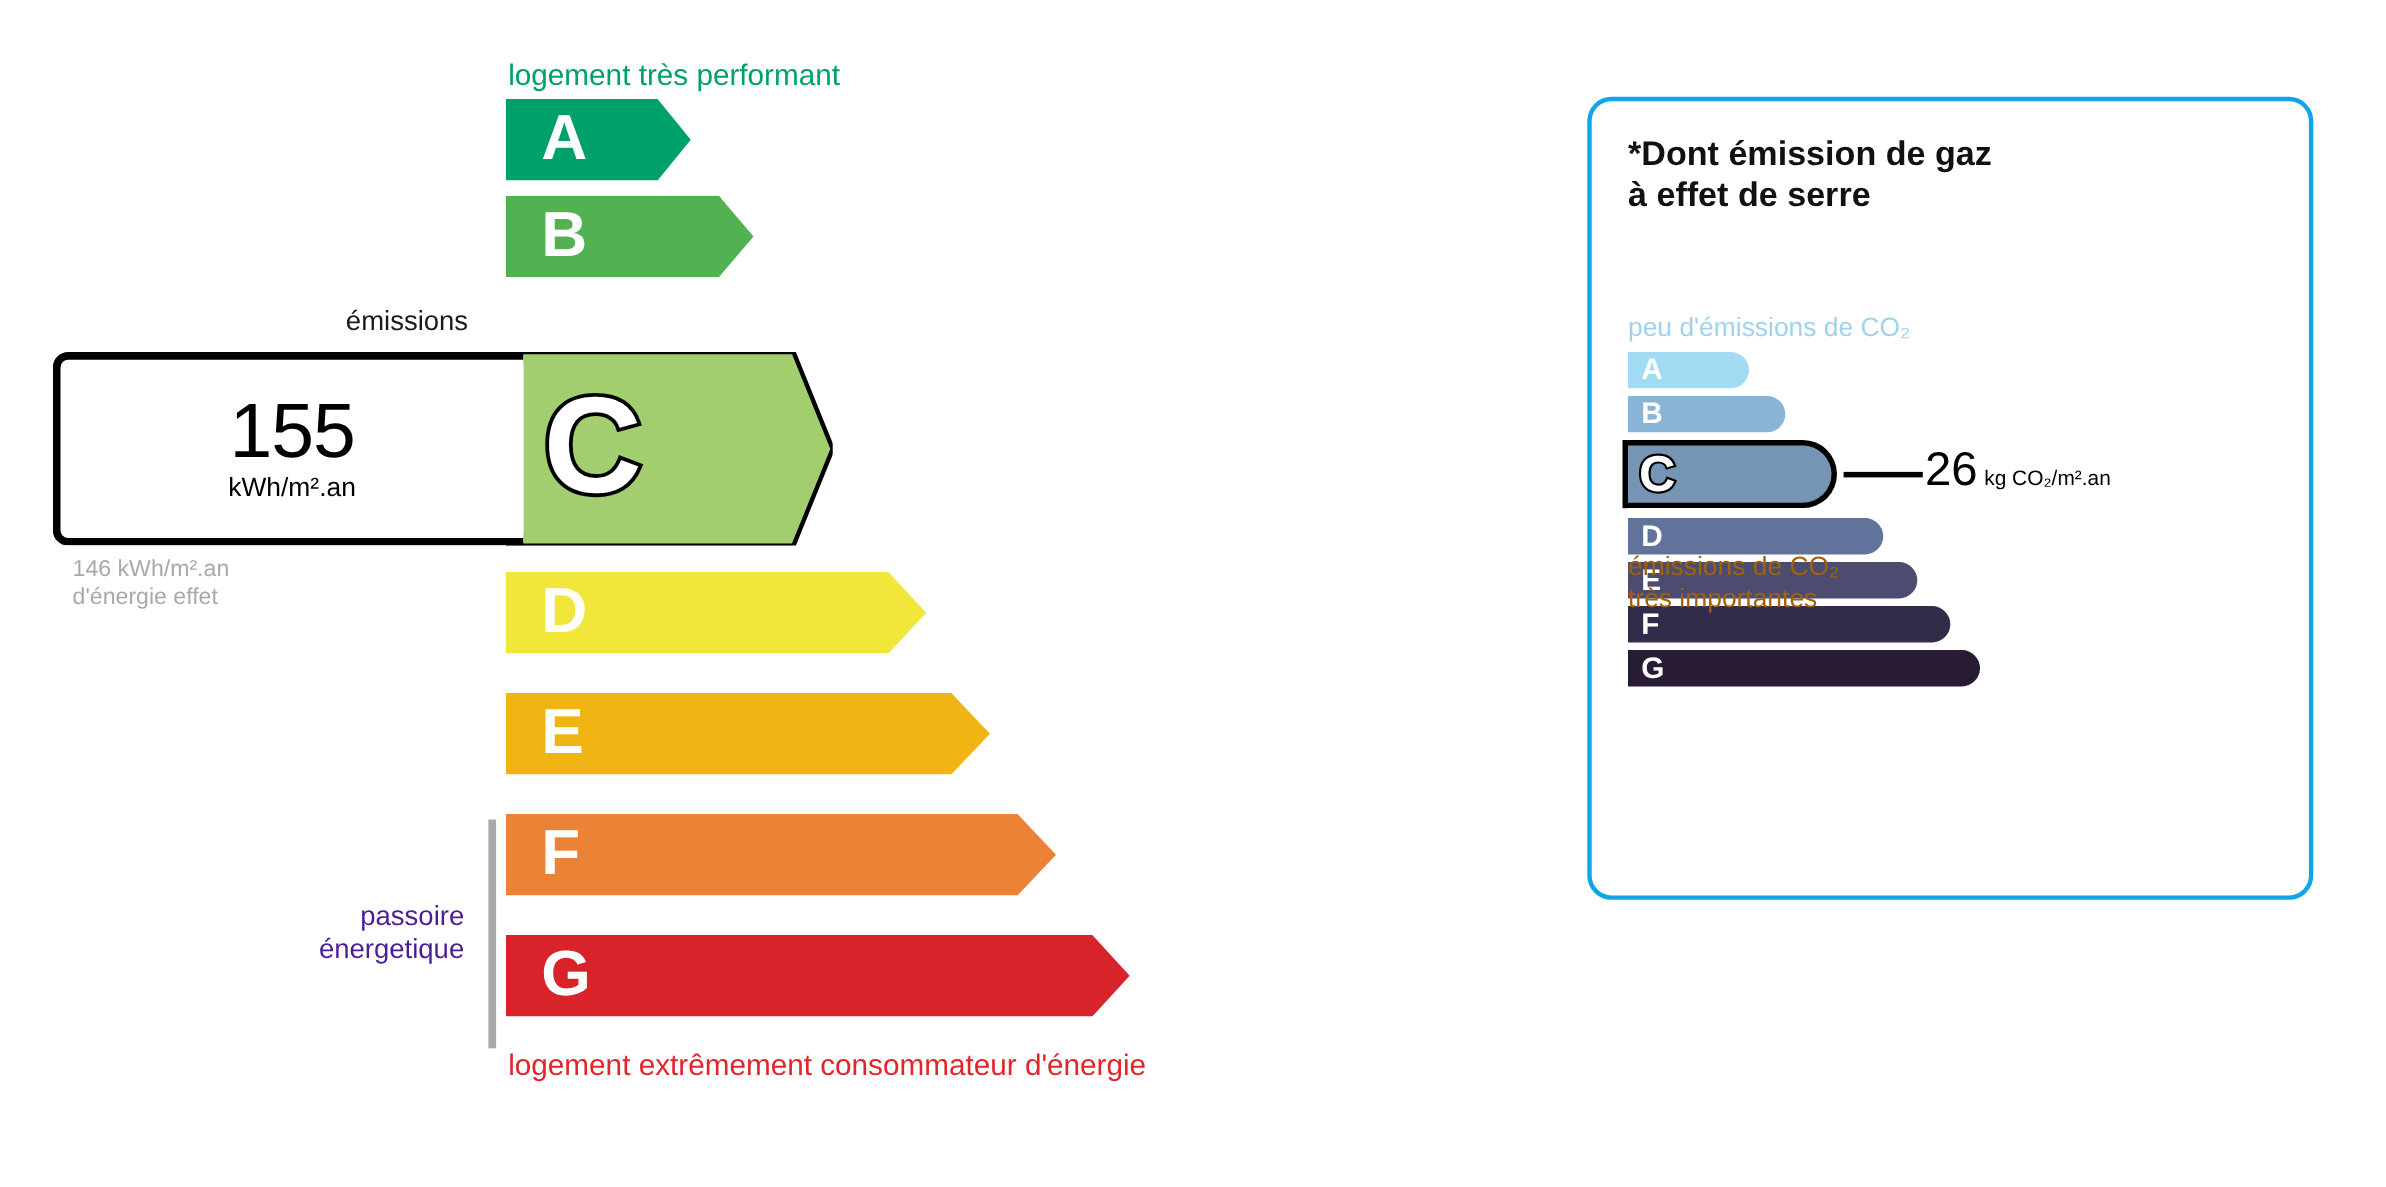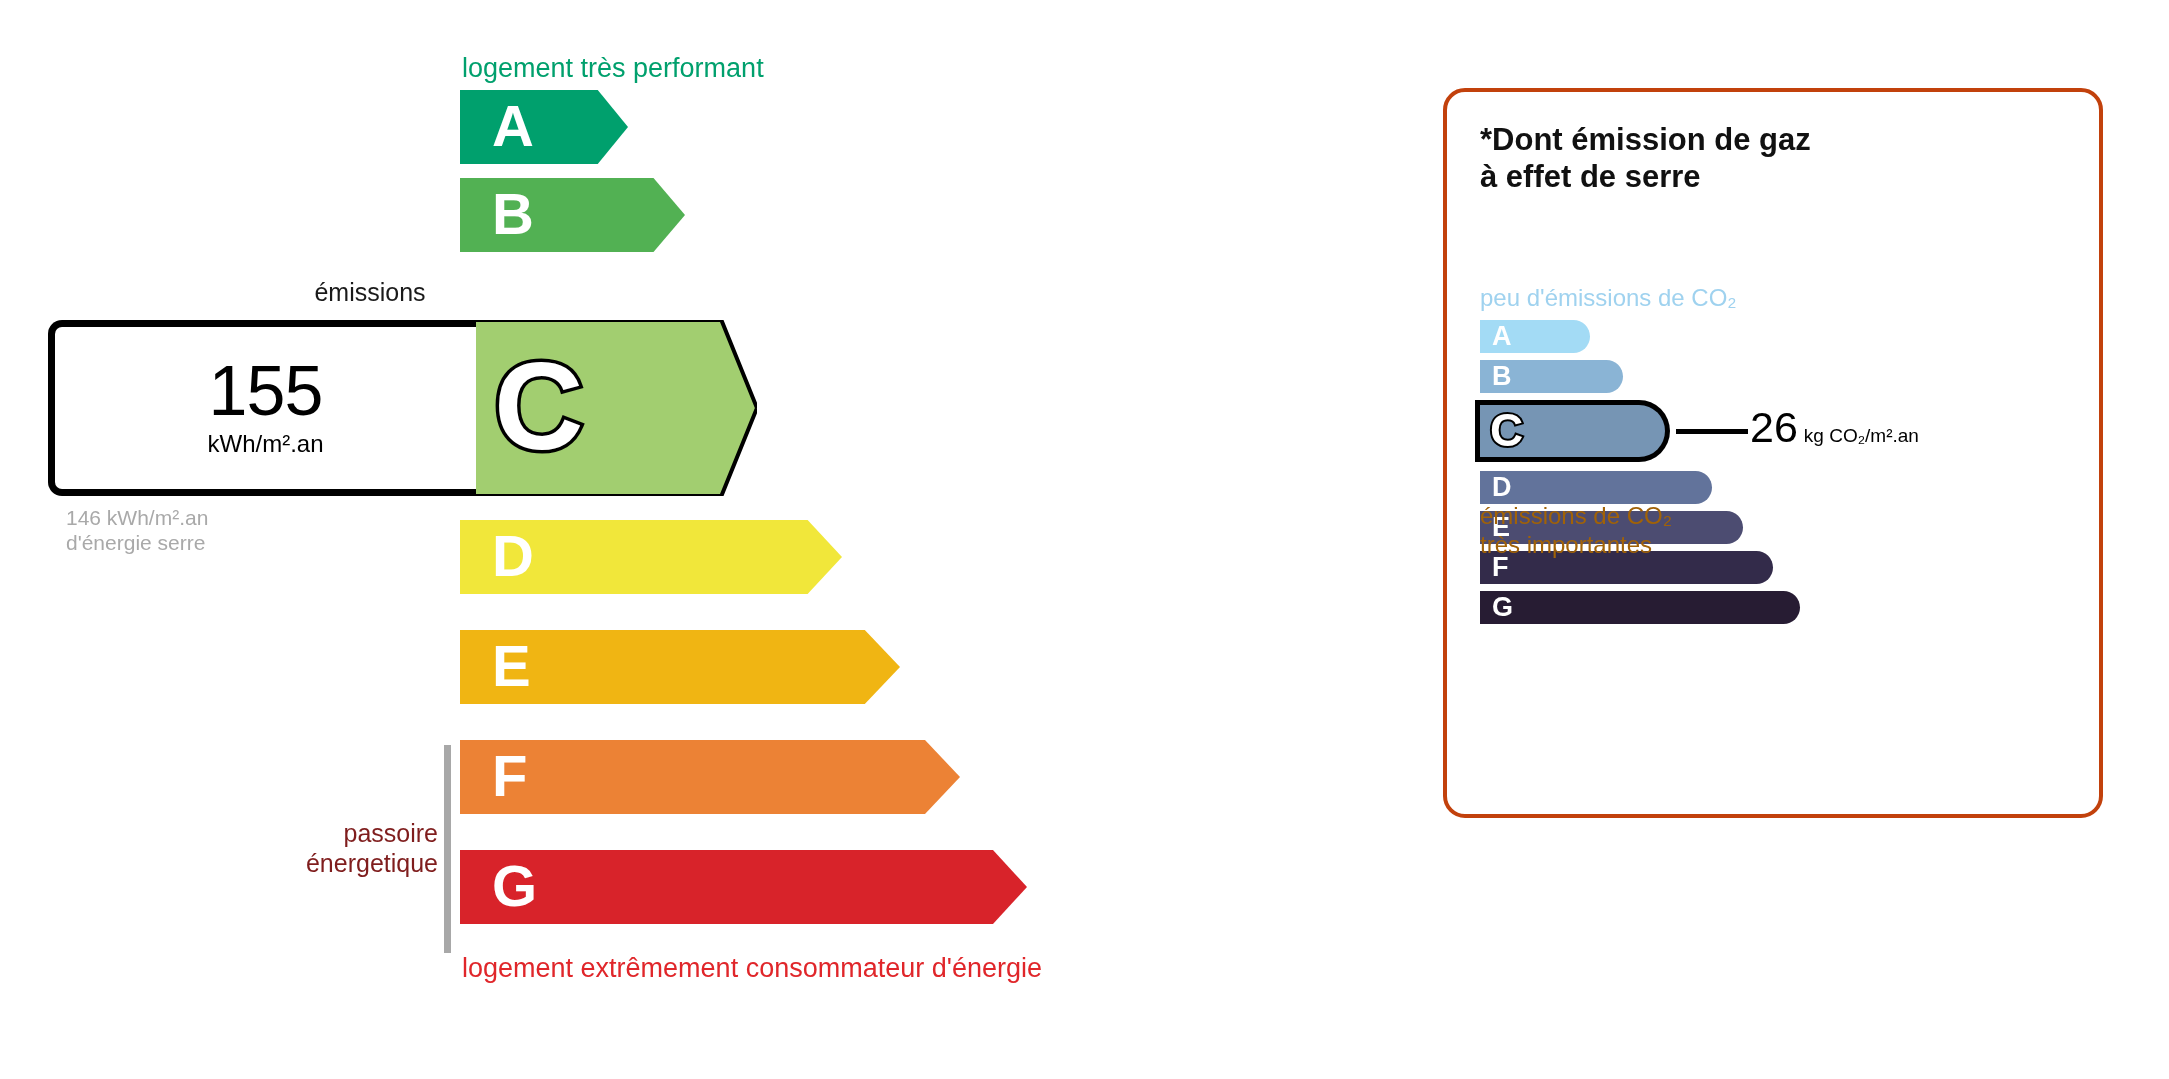--- a/index.html
+++ b/index.html
@@ -141,34 +141,34 @@
 
   
   #passoire-bar {
     position: absolute;
     left: 444px; top: 745px;
     width: 7px; height: 208px;
     background: #a8a8a8;
   }
   #passoire-text {
     position: absolute;
-    left: 228px; top: 818px;
+    left: 212px; top: 818px;
     width: 210px;
     text-align: right;
     font-size: 25px;
     line-height: 1.2;
-    color: #7f1d1d;
+    color: #4c1d95;
   }
 
   
   #co2-panel {
     position: absolute;
     left: 1443px; top: 88px;
     width: 660px; height: 730px;
-    border: 4px solid #c2410c;
+    border: 4px solid #0ea5e9;
     border-radius: 22px;
     background: #ffffff;
     box-sizing: border-box;
   }
   #co2-title {
     position: absolute;
     left: 33px; top: 30px;
     font-size: 31px;
     font-weight: bold;
     line-height: 1.18;
@@ -300,21 +300,21 @@
 
   <div id="value-box">
     <div class="vb-cell">
       <div class="vb-value">155</div>
       <div class="vb-unit">kWh/m².an</div>
     </div>
   </div>
 
   <div id="below-box">
     <span>146 kWh/m².an</span><br>
-    <span>d'énergie serre</span>
+    <span>d'énergie effet</span>
   </div>
 
   <div id="passoire-bar"></div>
   <div id="passoire-text">
     <span>passoire</span><br>
     <span>énergetique</span>
   </div>
 
   <div class="scale-bottom-label">logement extrêmement consommateur d'énergie</div>
 </div>

